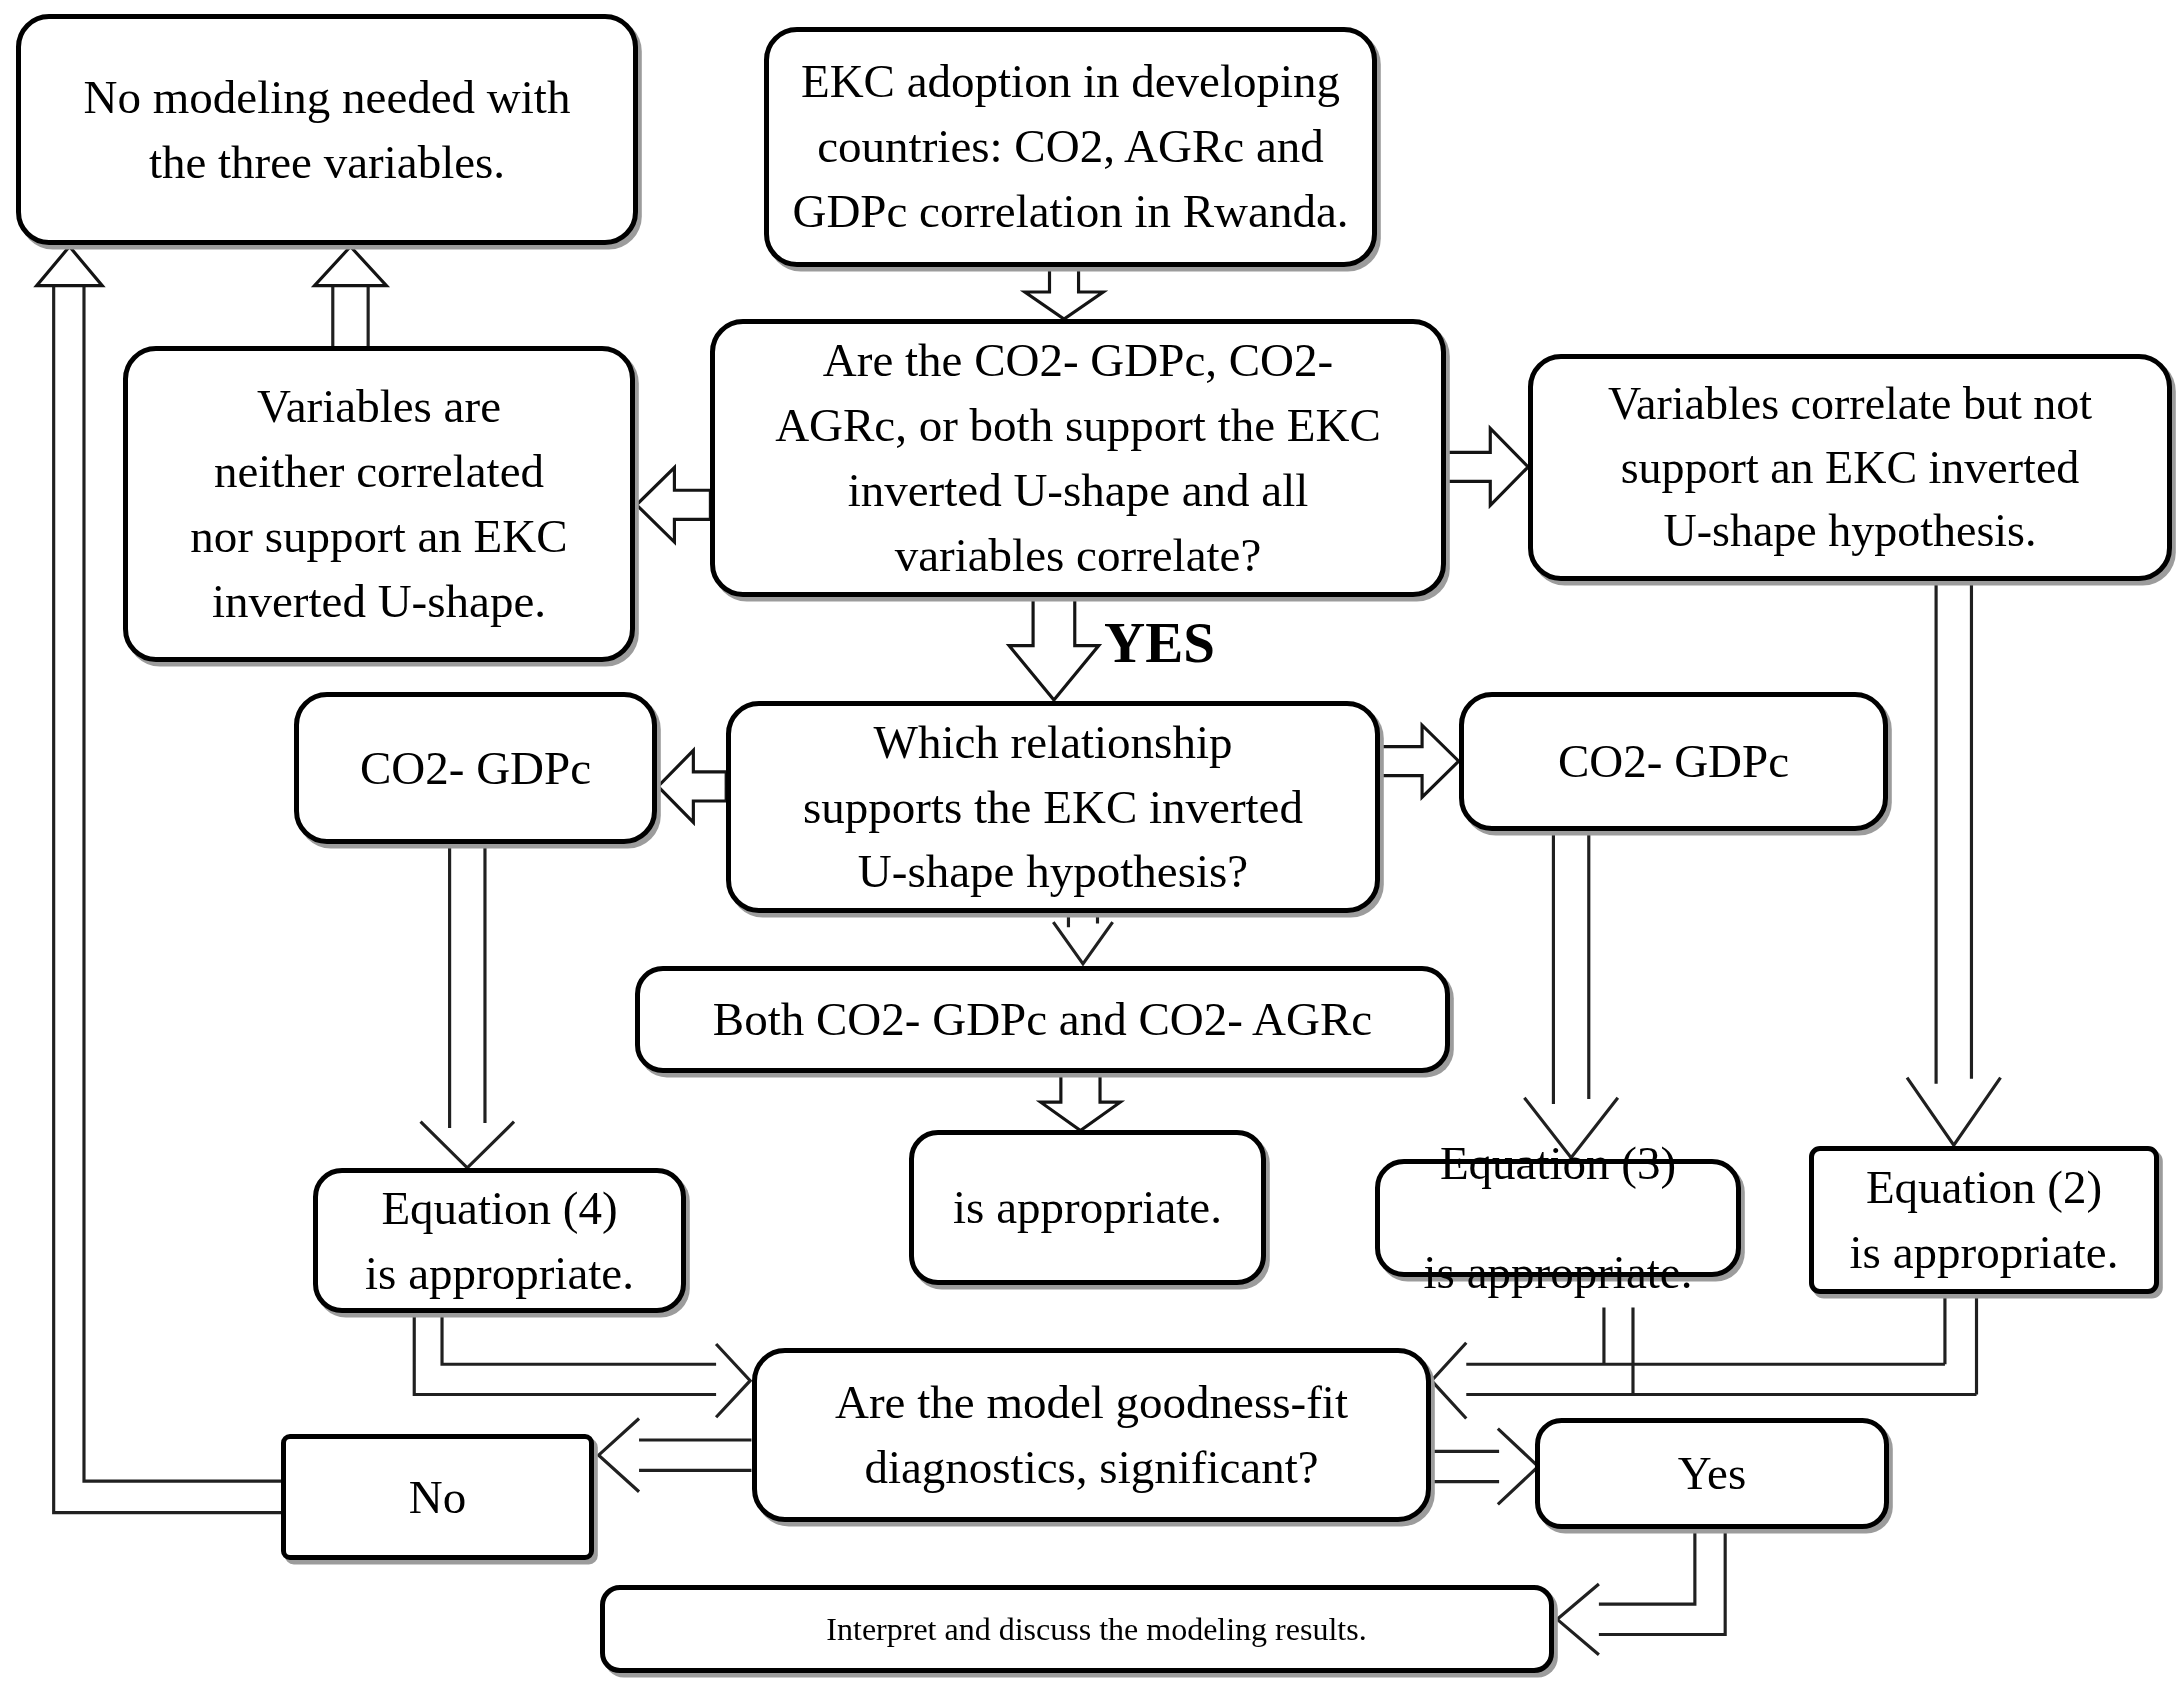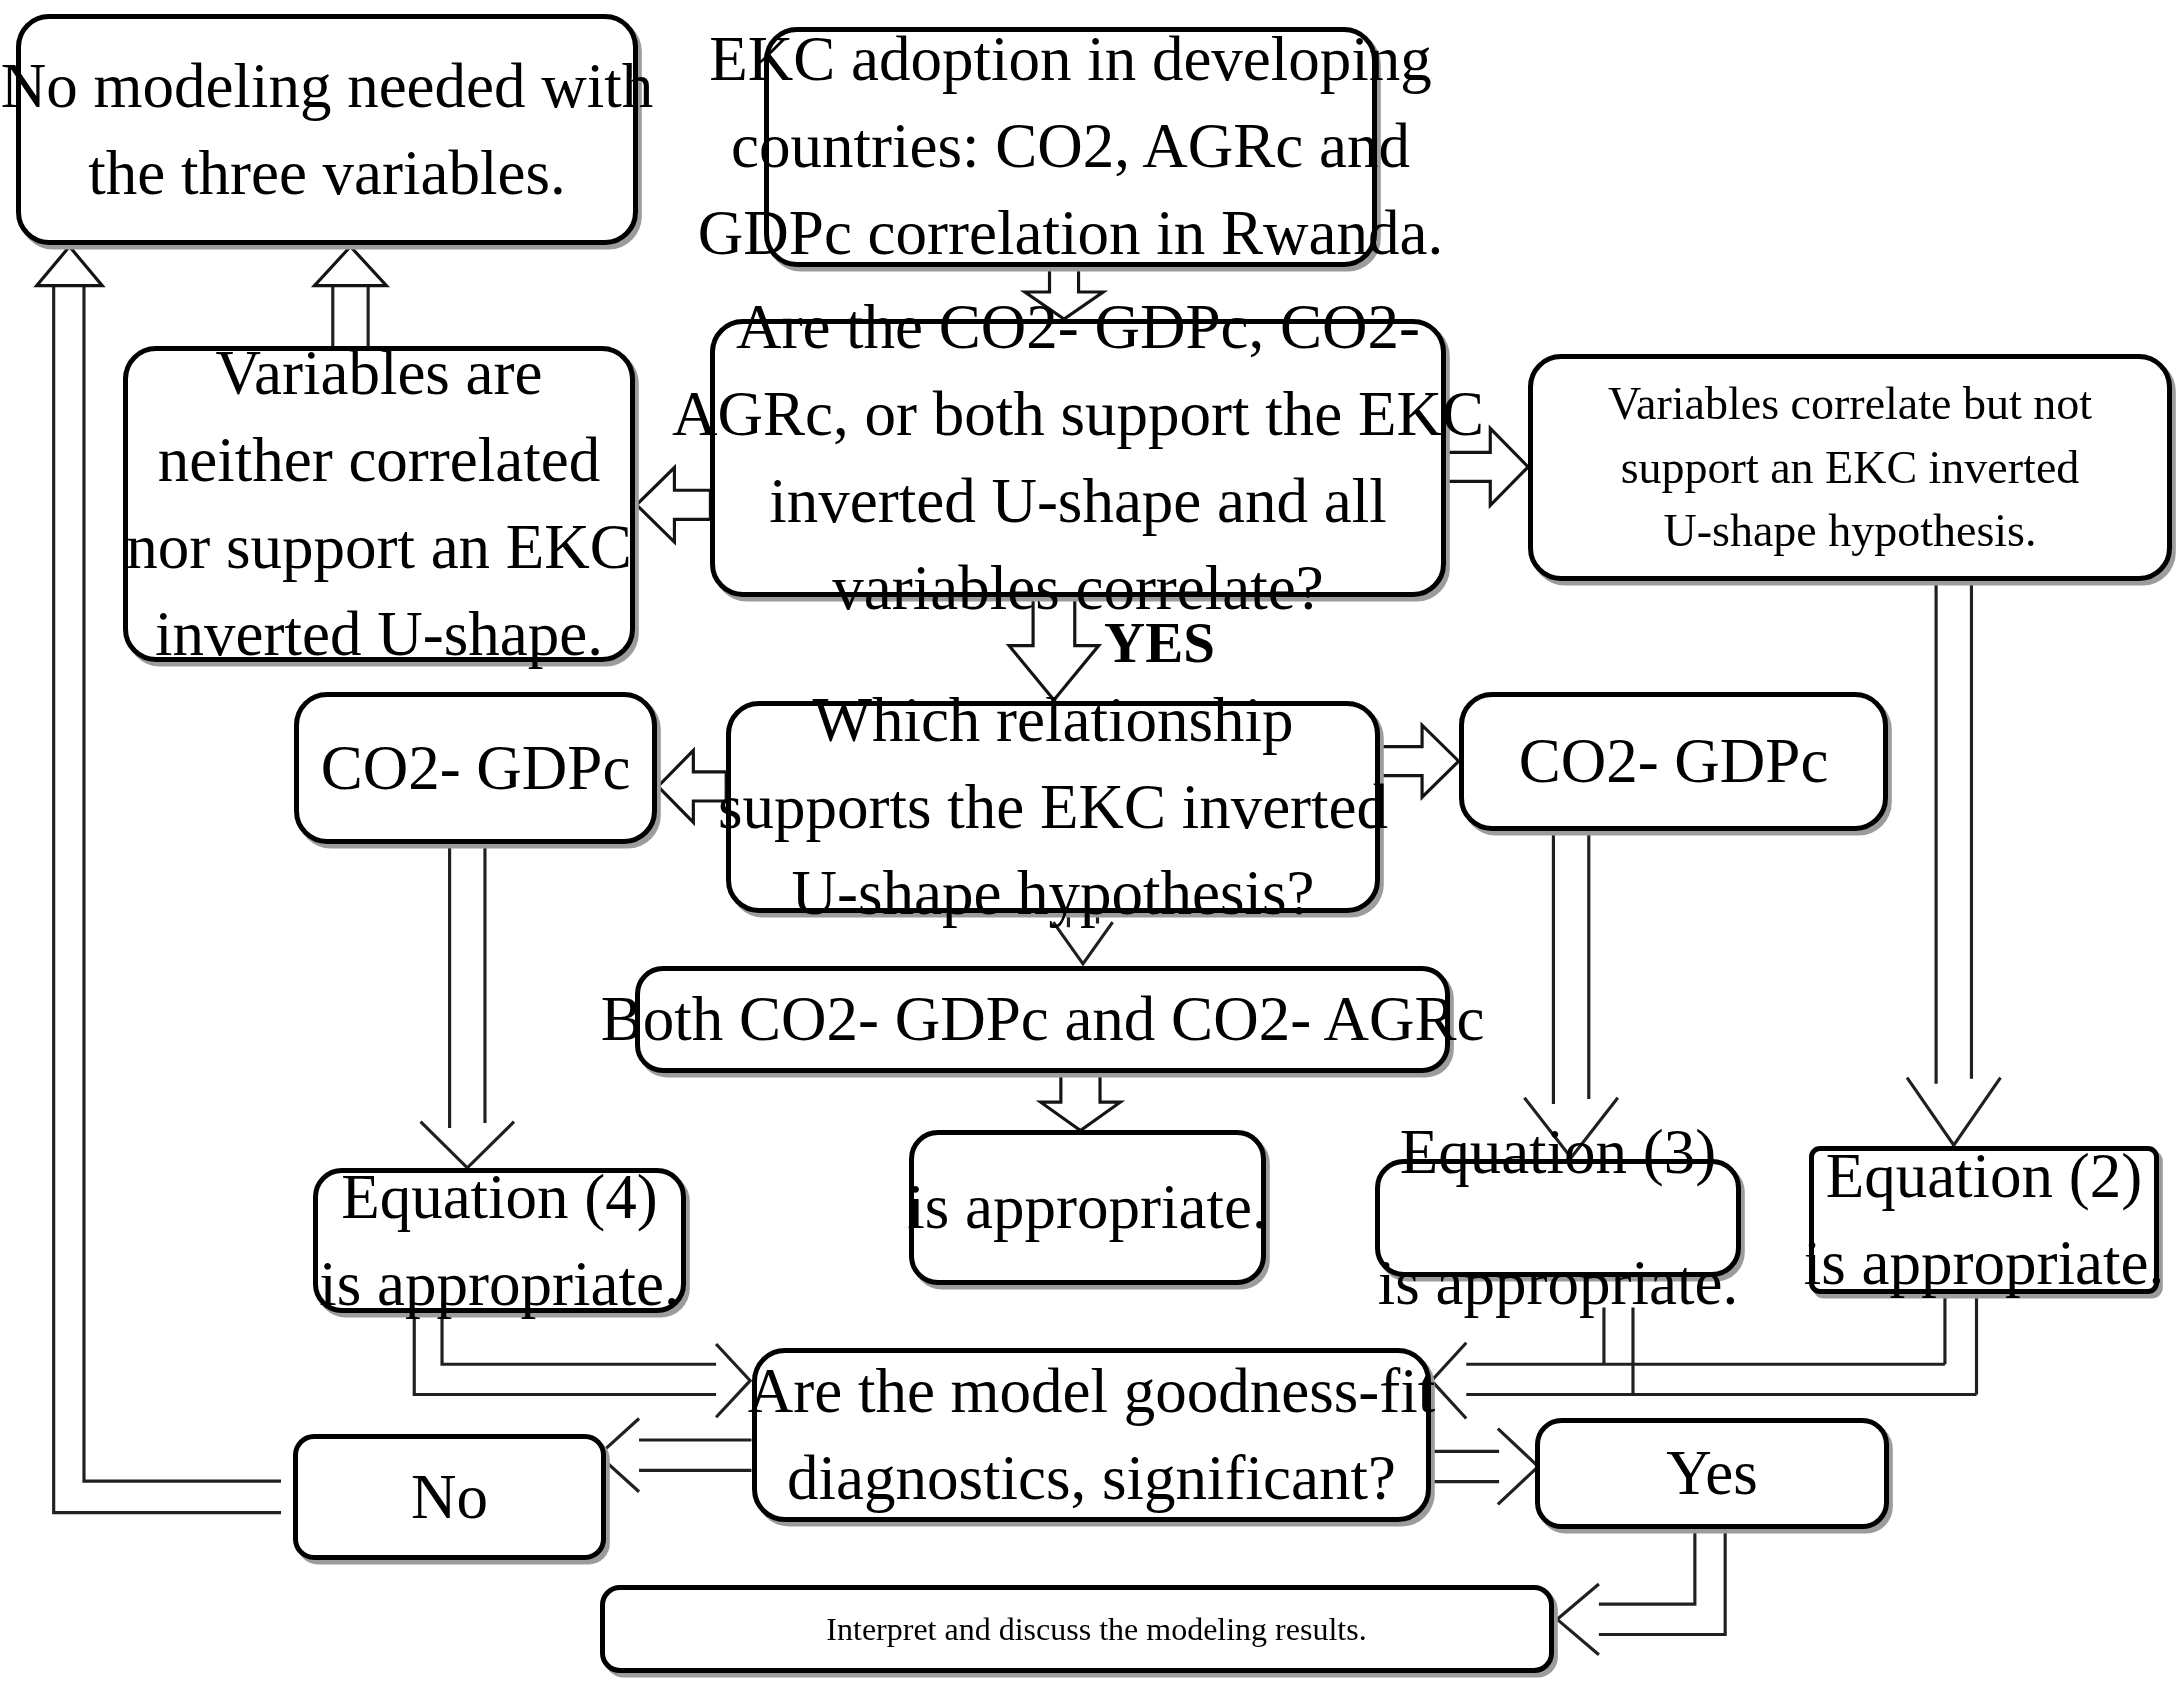--- a/index.html
+++ b/index.html
@@ -9,39 +9,39 @@
   }
   #connector-layer{position:absolute;left:0;top:0;z-index:1;}
   .block-arrow{fill:#ffffff;stroke:#141414;stroke-width:5;stroke-linejoin:miter;}
   .pipe{fill:none;stroke:#202020;stroke-width:5;}
   .vhead{fill:none;stroke:#202020;stroke-width:5;stroke-linejoin:miter;}
   .node{
     position:absolute;box-sizing:border-box;background:#ffffff;
     border:5px solid #000;border-radius:33px;
     box-shadow:3.8px 4.4px 0 #9c9c9c;
     display:flex;flex-direction:column;align-items:center;justify-content:center;
-    text-align:center;font-size:63px;line-height:1.38;z-index:2;
+    text-align:center;font-size:47px;line-height:1.38;z-index:2;
   }
   .node .ln{white-space:nowrap;}
   
   .n-no-modeling {left:16px;   top:14px;   width:622px;  height:231px;}
   .n-ekc         {left:748px; top:26.5px;   width:613px; height:240px;margin-left:16px;}
   .n-neither     {left:123px;  top:346px;  width:512px;  height:316px;}
   .n-are         {left:710px; top:319px;  width:736px; height:278px;}
   .n-correlate   {left:1528px; top:354px;  width:644px; height:227px;font-size:46px;}
   .n-co2agrc     {left:294px;  top:692px; width:363px;  height:152px;}
   .n-which       {left:726px; top:701px; width:654px; height:212px;}
   .n-co2gdpc     {left:1459px; top:692px; width:429px;  height:139px;}
   .n-both        {left:635px; top:966px; width:815px; height:107px;border-radius:28px;}
   .n-eq4         {left:313px;  top:1168px; width:373px;  height:145px;border-radius:29px;}
   .n-eq5         {left:909px; top:1130px; width:357px;  height:155px;border-radius:29px;}
   .n-eq3         {left:1375px; top:1159px; width:366px;  height:118px;border-radius:29px;gap:44px;}
   .n-eq2         {left:1809px; top:1146px; width:350px;  height:148px;border-radius:11px;}
   .n-goodness    {left:752px; top:1348px; width:679px; height:174px;}
-  .n-no          {left:281px;  top:1434px; width:313px;  height:126px;border-radius:21px;margin-left:12px;}
+  .n-no          {left:281px;  top:1434px; width:313px;  height:126px;border-radius:9px;}
   .n-yes         {left:1535px; top:1418px; width:354px;  height:111px;border-radius:26.5px;}
   .n-interpret   {left:600px;  top:1585px; width:954px; height:88px;border-radius:20px;font-size:32px;padding-left:39px;}
   #yes-branch-label{
     position:absolute;left:1104px;top:614px;z-index:3;
     font-weight:bold;font-size:57px;line-height:1;
   }
 </style>
 </head>
 <body>
 

